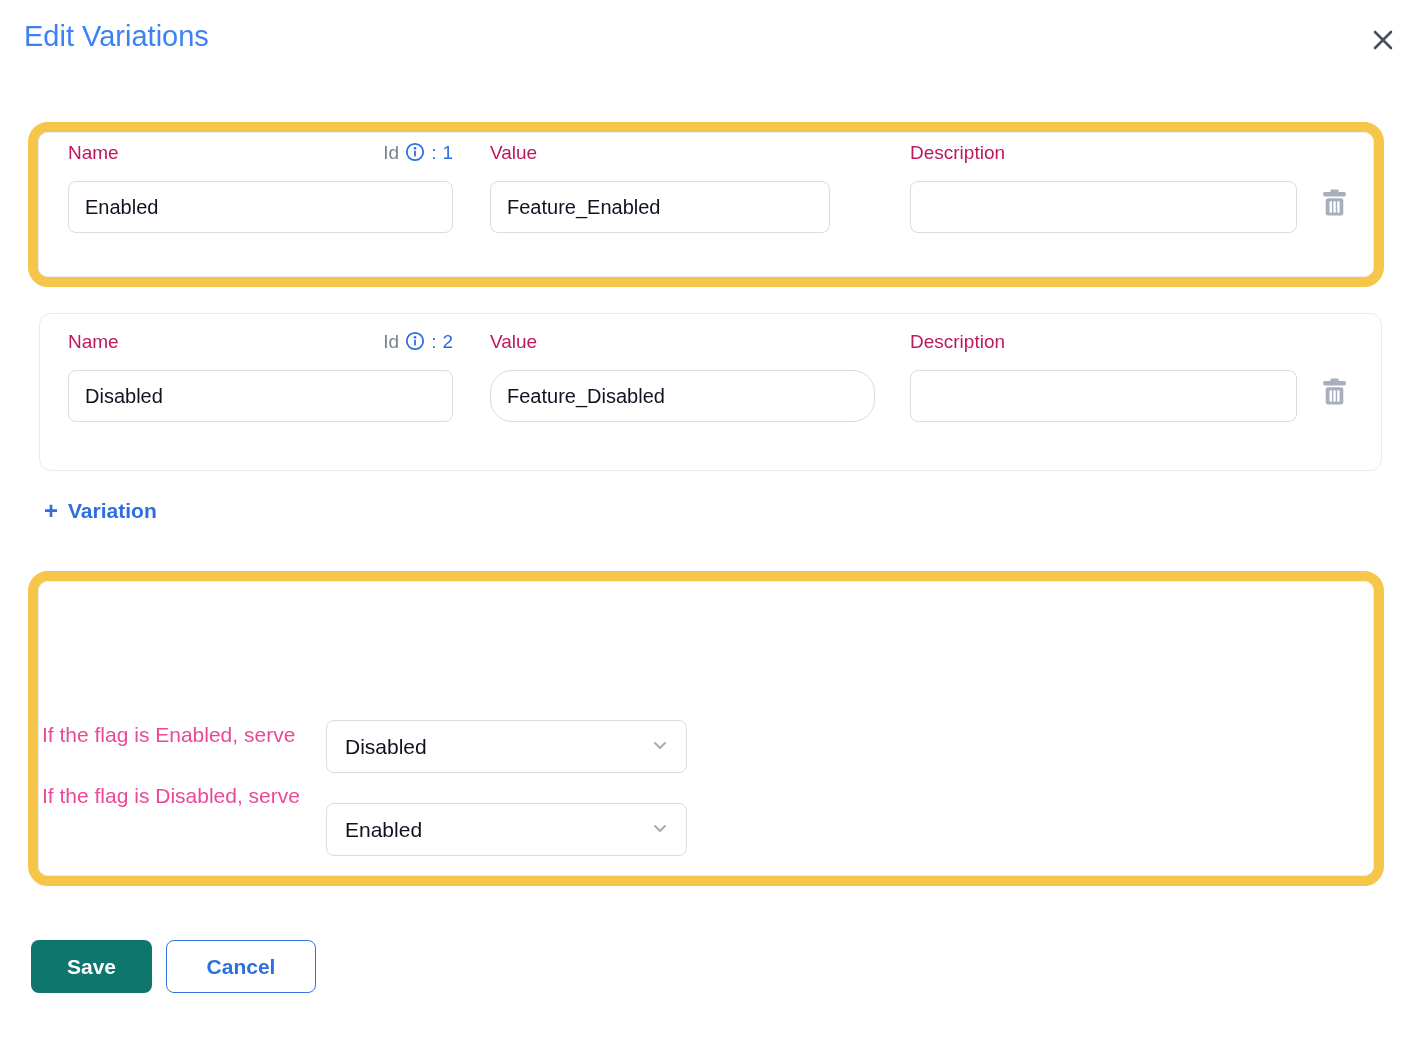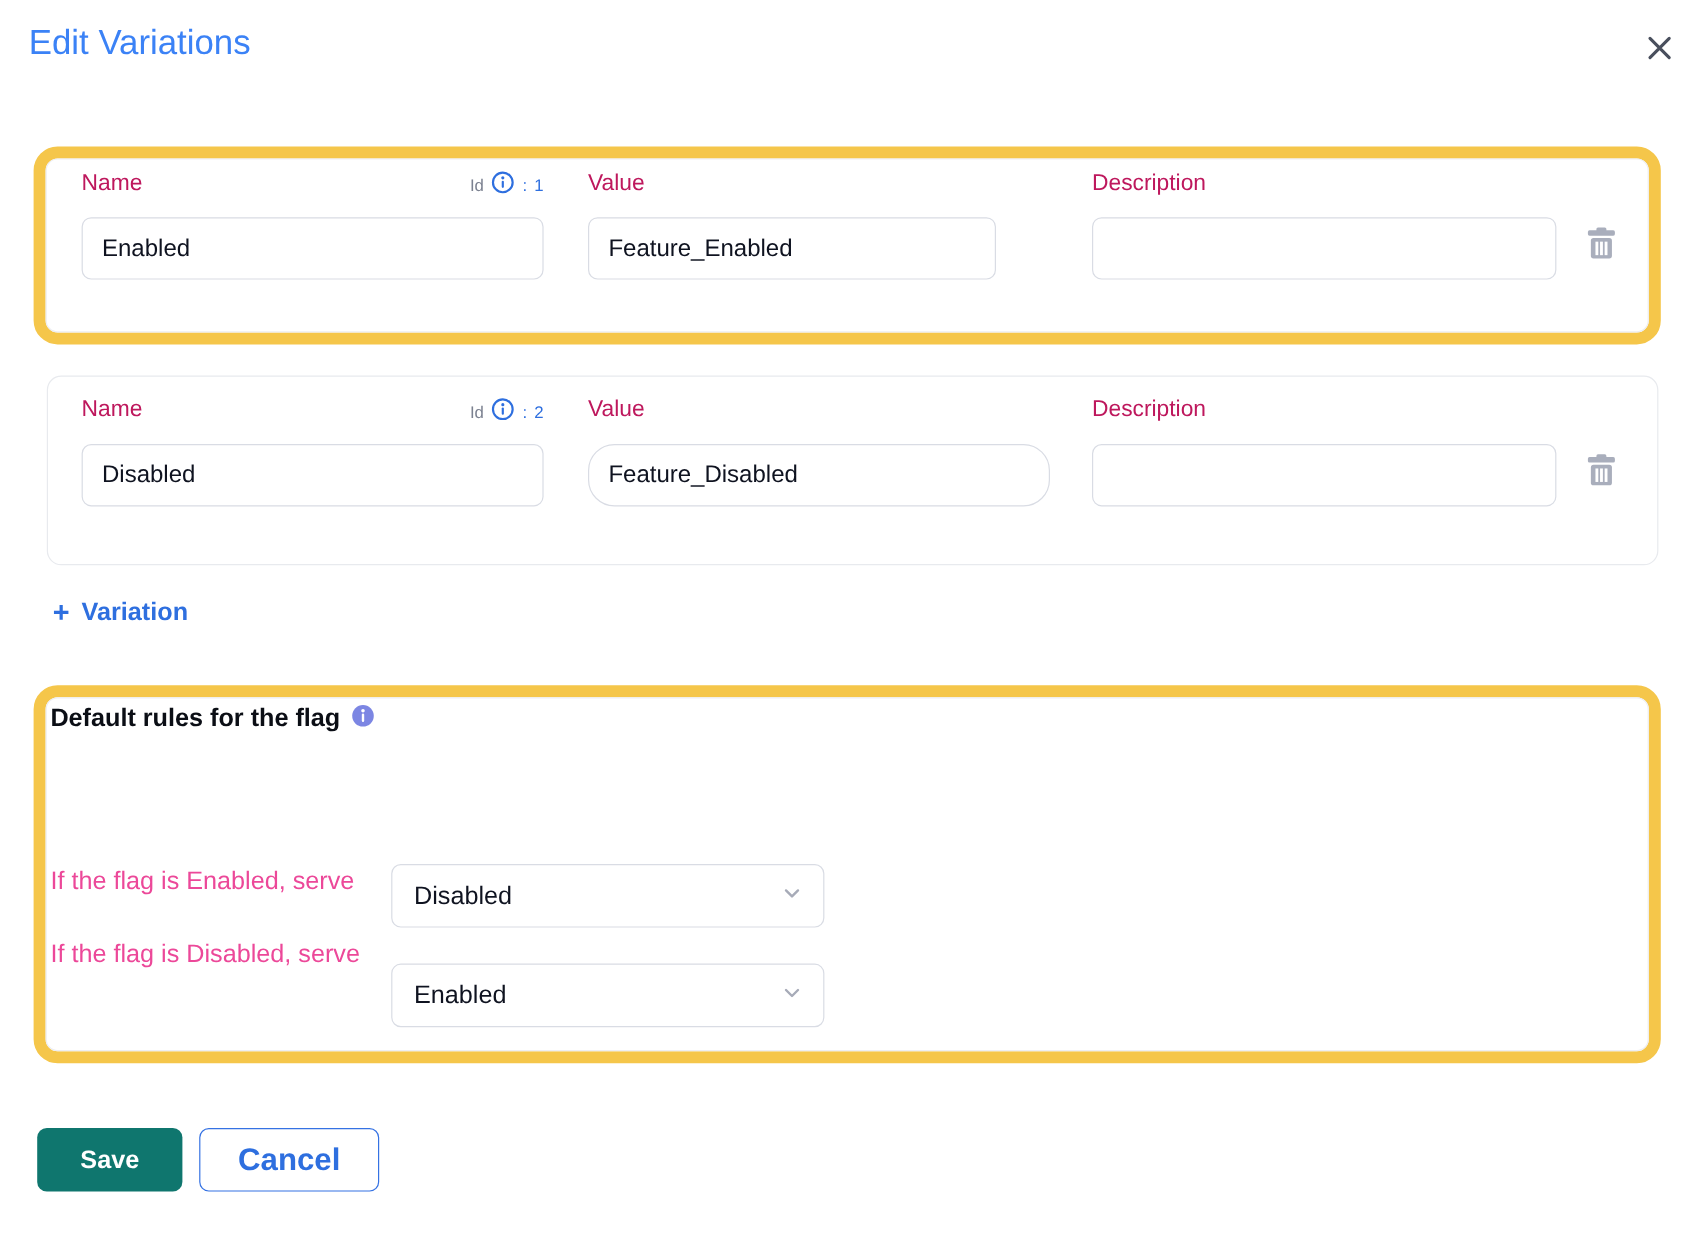--- a/index.html
+++ b/index.html
@@ -17,21 +17,21 @@
   
   .ring {
     border:10px solid #F5C64A; border-radius:20px; background:#fff;
   }
   .ring-inner-line { position:absolute; inset:0; border:1px solid #edeef2; border-radius:10px; pointer-events:none; }
   .card1 { left:28px; top:122px; width:1356px; height:165px; }
   .card2 { left:39px; top:313px; width:1343px; height:158px; border:1px solid #e8eaee; border-radius:12px; background:#fff; }
   .dr-card { left:28px; top:571px; width:1356px; height:315px; }
 
   .field-label { font-size:19px; font-weight:500; color:#be185d; }
-  .id-group { display:flex; align-items:center; gap:6px; font-size:14px; }
+  .id-group { display:flex; align-items:flex-start; gap:6px; font-size:19px; }
   .id-word { color:#7b8190; font-weight:500; }
   .id-colon, .id-num { color:#2E6FDF; font-weight:500; }
 
   .text-input {
     position:absolute; height:52px; border:1px solid #d9dce4; border-radius:8px;
     font-family:"Liberation Sans", sans-serif; font-size:20px; color:#0f1320;
     padding:0 16px; background:#fff; outline:none;
   }
   .trash-btn { width:30px; height:30px; display:flex; align-items:center; justify-content:center; background:none; border:none; cursor:pointer; }
 
@@ -51,21 +51,21 @@
   }
   .select-value { font-size:21px; color:#0f1320; flex:1; }
 
   
   .save-btn {
     left:31px; top:940px; width:121px; height:53px; background:#0f766e; border:none; border-radius:8px;
     color:#ffffff; font-size:21px; font-weight:700; font-family:"Liberation Sans", sans-serif; cursor:default;
   }
   .cancel-btn {
     left:166px; top:940px; width:150px; height:53px; background:#ffffff; border:1px solid #3572e3; border-radius:8px;
-    color:#2E6FDF; font-size:26px; font-weight:700; font-family:"Liberation Sans", sans-serif; cursor:pointer;
+    color:#2E6FDF; font-size:21px; font-weight:700; font-family:"Liberation Sans", sans-serif; cursor:pointer;
   }
 </style>
 </head>
 <body>
 
 <div id="page">
 
   <h1 class="abs modal-title">Edit Variations</h1>
   <button class="abs close-btn">
     <span>
@@ -142,30 +142,20 @@
   </button>
 
   <button class="abs add-variation">
     <span class="add-plus">+</span>
     <span class="add-label">Variation</span>
   </button>
 
   <div class="abs ring dr-card">
     <div class="ring-inner-line"></div>
   </div>
-  <div class="abs dr-title-row">
-    <span class="dr-title">Default rules for the flag</span>
-    <span>
-      <svg width="19" height="19" viewBox="0 0 19 19">
-          <circle cx="9.5" cy="9.5" r="9" fill="#7C86E3"></circle>
-          <circle cx="9.5" cy="5.3" r="1.5" fill="#ffffff"></circle>
-          <rect x="8.5" y="7.6" width="2" height="7" rx="1" fill="#ffffff"></rect>
-        </svg>
-    </span>
-  </div>
 
   <p class="abs rule-label" style="top:719px;">If the flag is Enabled, serve</p>
   <div class="select-box" style="top:720px;">
     <span class="select-value">Disabled</span>
     <span>
       <svg width="20" height="20" viewBox="0 0 20 20">
           <polyline points="5,8 10,13 15,8" fill="none" stroke="#a7abb8" stroke-width="2" stroke-linecap="round" stroke-linejoin="round"></polyline>
         </svg>
     </span>
   </div>

